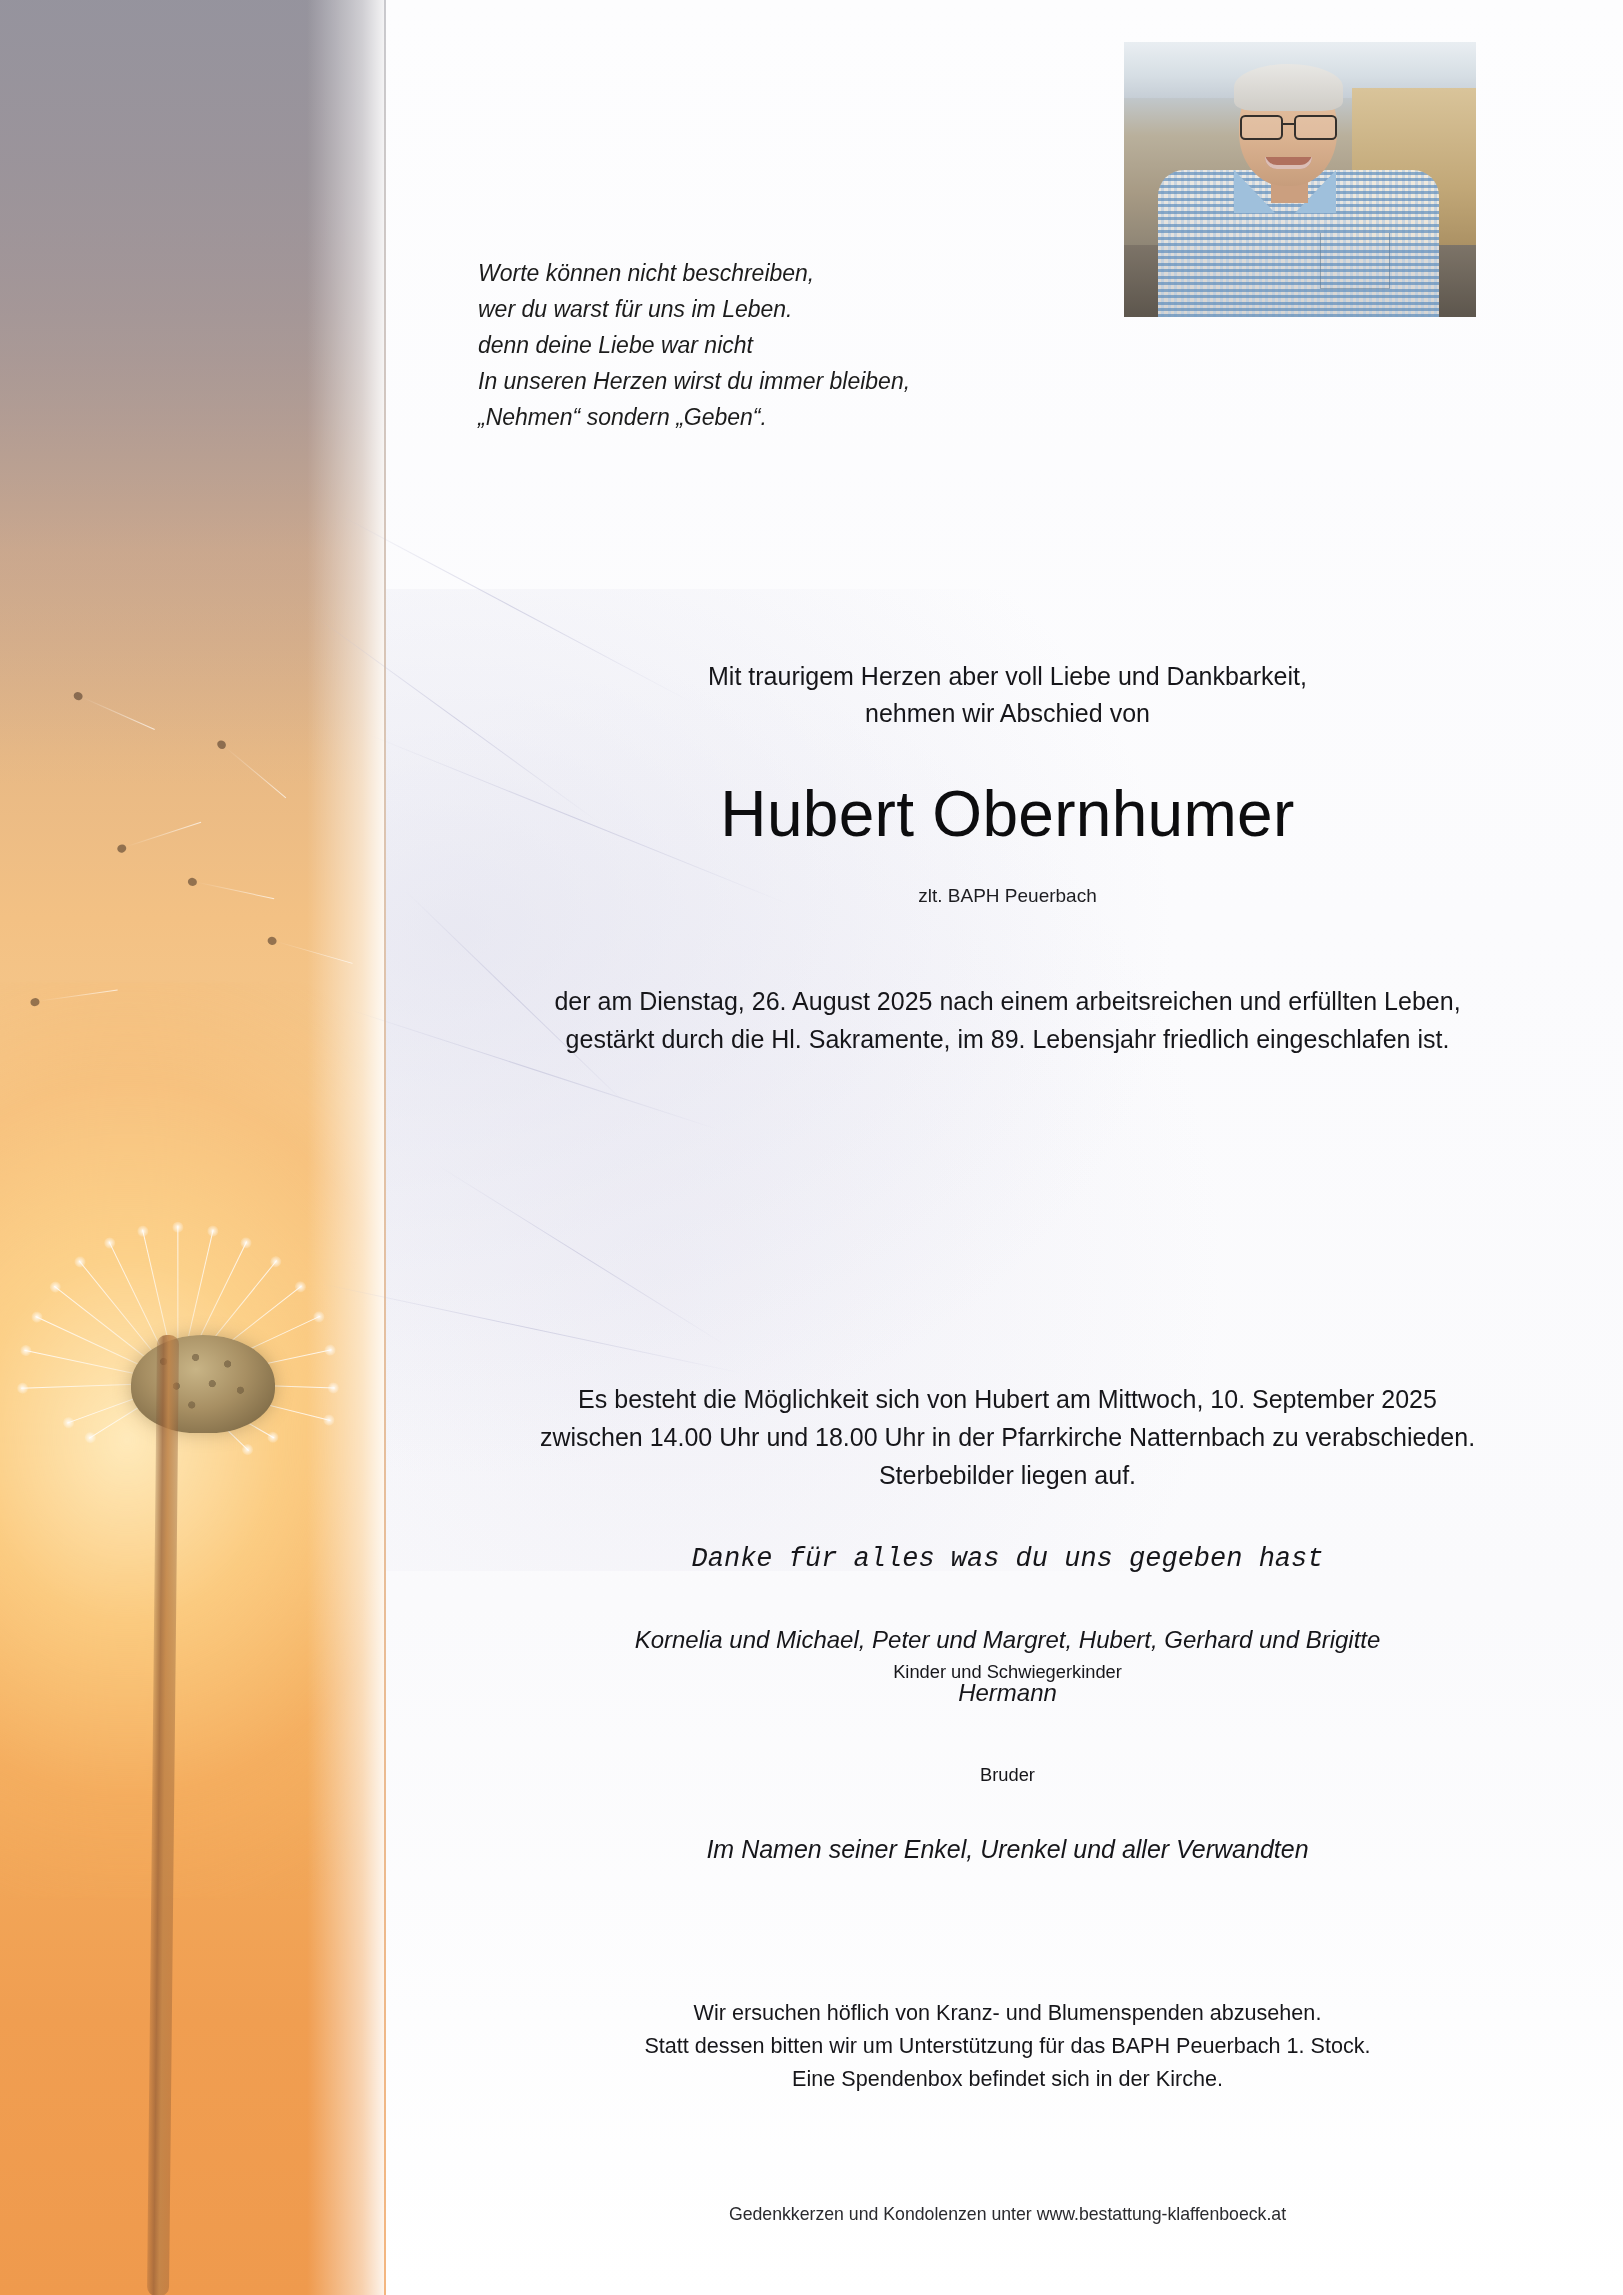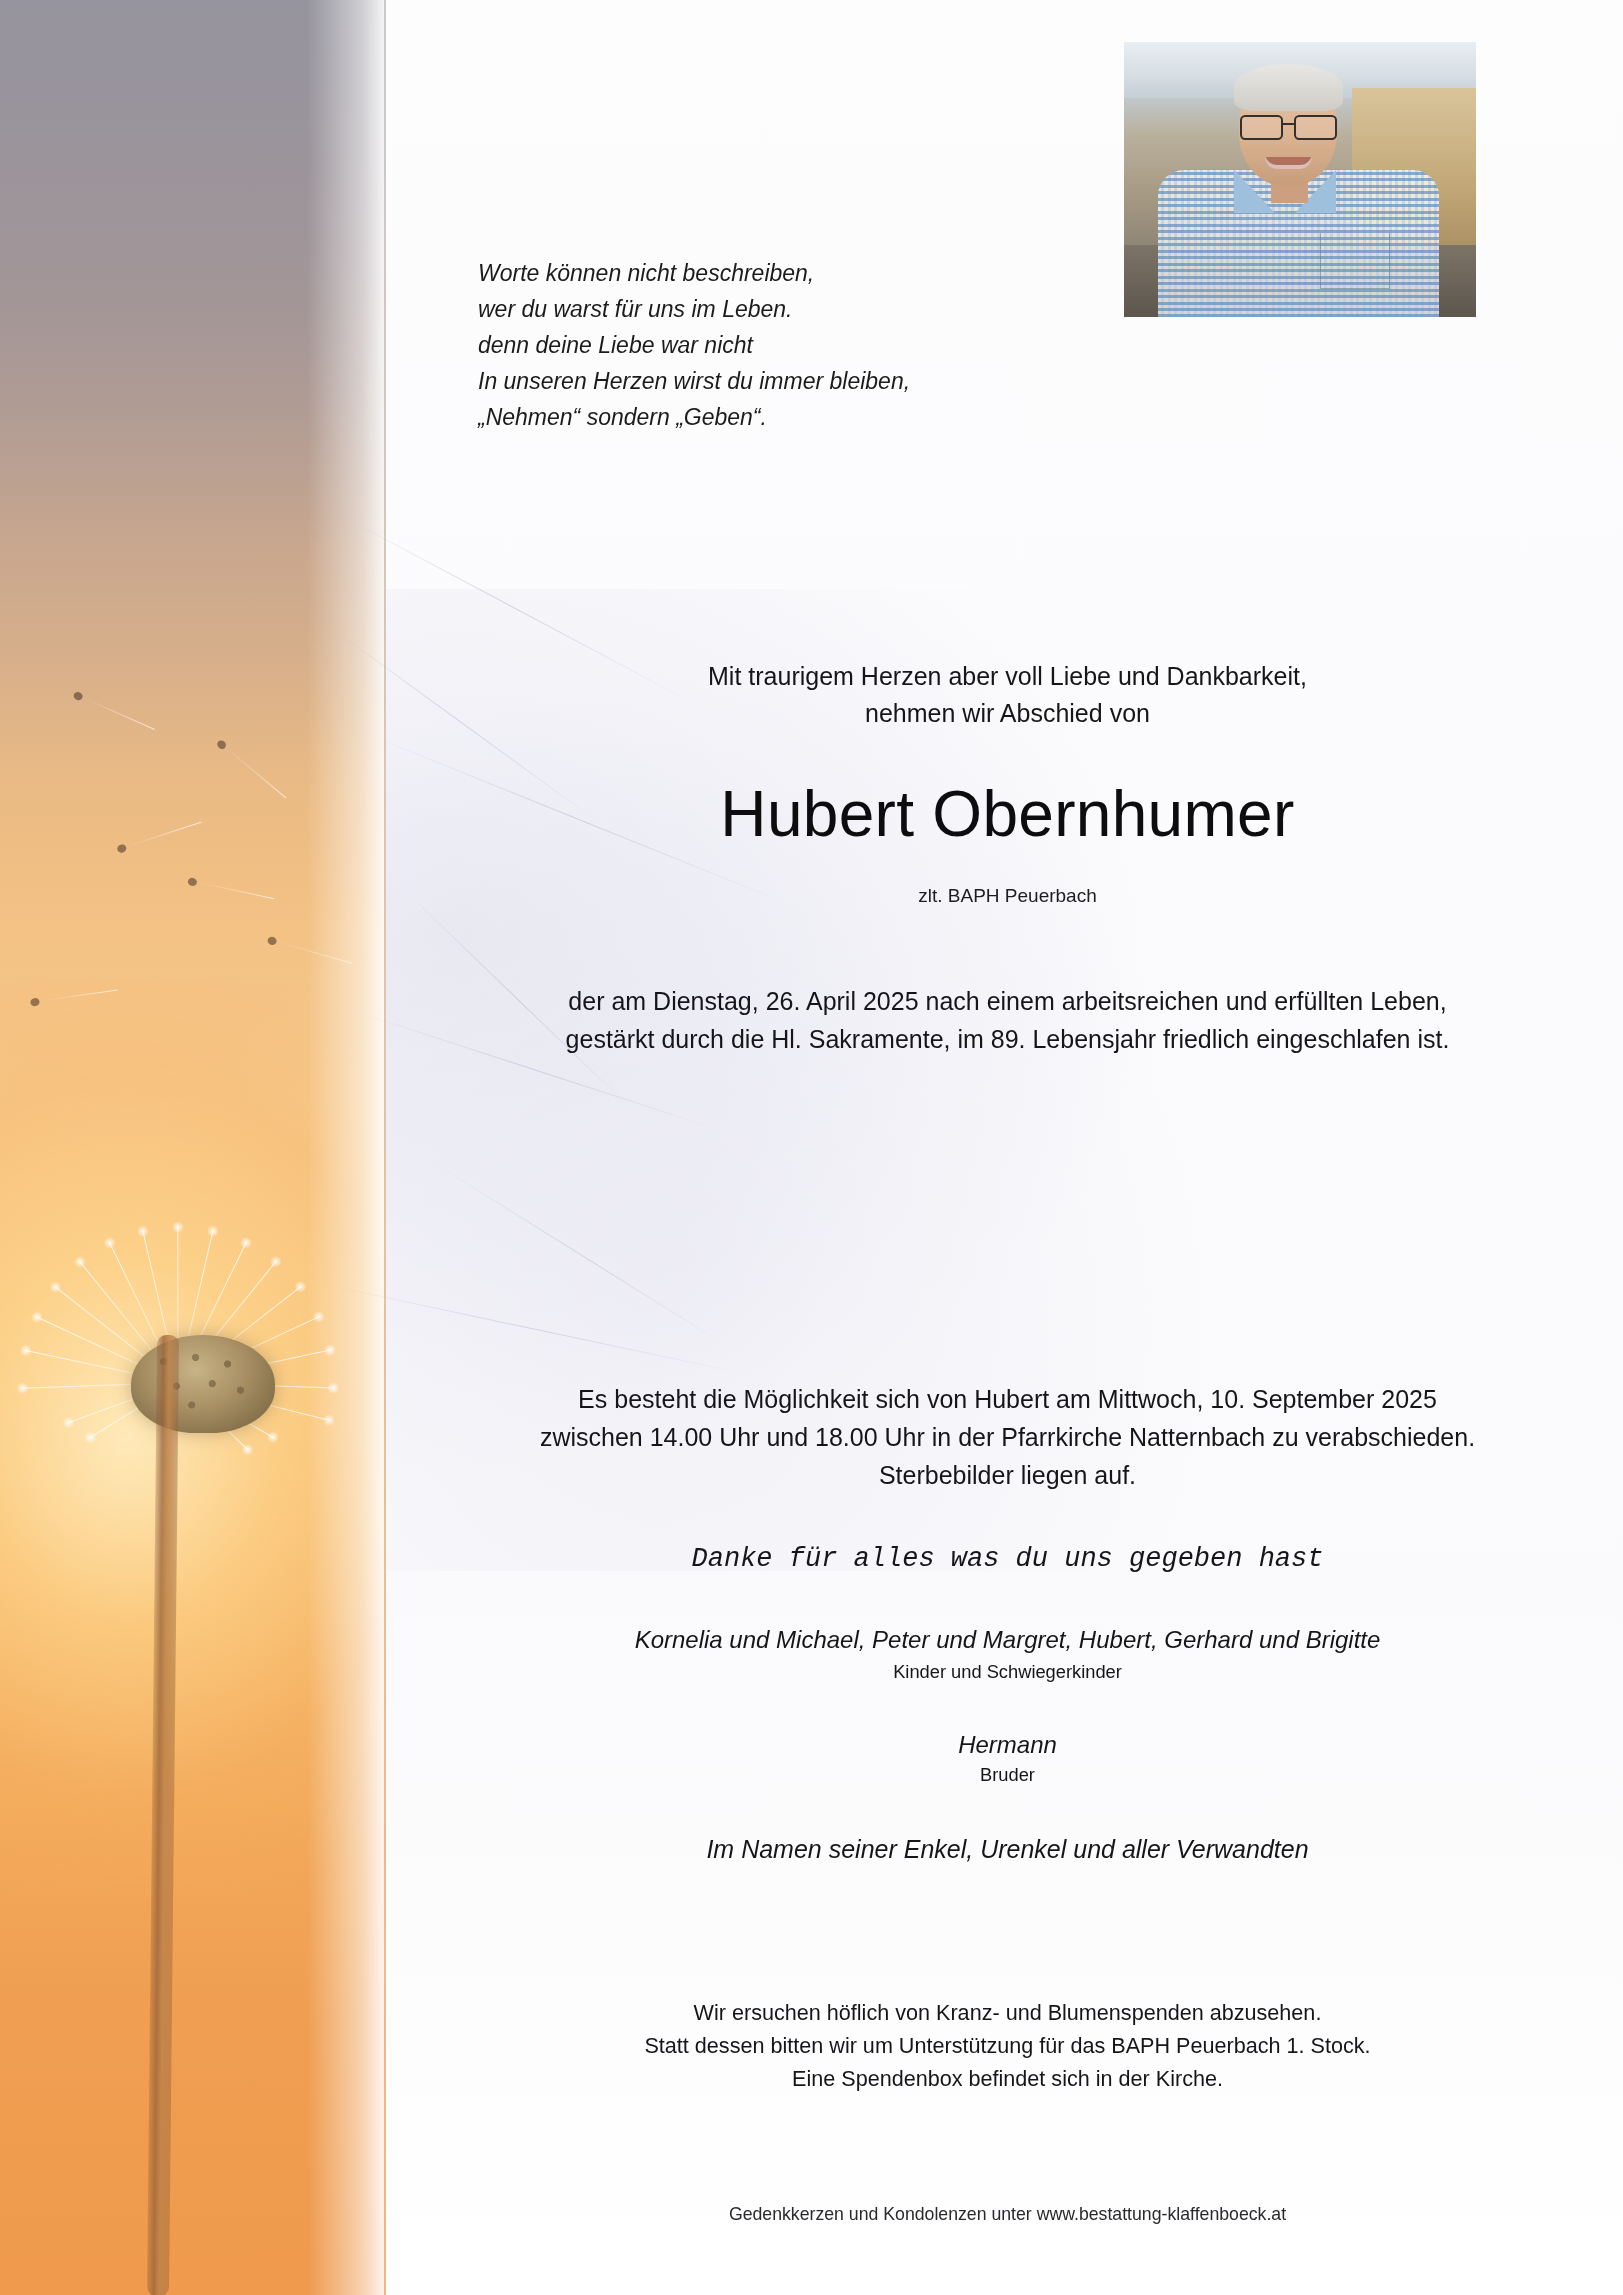--- a/index.html
+++ b/index.html
@@ -385,21 +385,21 @@
     font-size: 24px;
     font-style: italic;
     line-height: 33px;
   }
   .children-role {
     top: 1659px;
     font-size: 18.3px;
     line-height: 25px;
   }
   .brother {
-    top: 1728px;
+    top: 1676px;
     font-size: 24px;
     font-style: italic;
     line-height: 33px;
   }
   .brother-role {
     top: 1762px;
     font-size: 18.3px;
     line-height: 25px;
   }
   .relatives {
@@ -517,21 +517,21 @@
       <div>nehmen wir Abschied von</div>
     </div>
 
     <div class="blk name">Hubert Obernhumer</div>
 
     <div class="blk addr">
       <div>zlt. BAPH Peuerbach</div>
     </div>
 
     <div class="blk death">
-      <div>der am Dienstag, 26. April 2025 nach einem arbeitsreichen und erfüllten Leben,</div>
+      <div>der am Dienstag, 26. August 2025 nach einem arbeitsreichen und erfüllten Leben,</div>
       <div>gestärkt durch die Hl. Sakramente, im 89. Lebensjahr friedlich eingeschlafen ist.</div>
     </div>
 
 
     <div class="blk farewell">
       <div>Es besteht die Möglichkeit sich von Hubert am Mittwoch, 10. September 2025</div>
       <div>zwischen 14.00 Uhr und 18.00 Uhr in der Pfarrkirche Natternbach zu verabschieden.</div>
       <div>Sterbebilder liegen auf.</div>
     </div>
 

